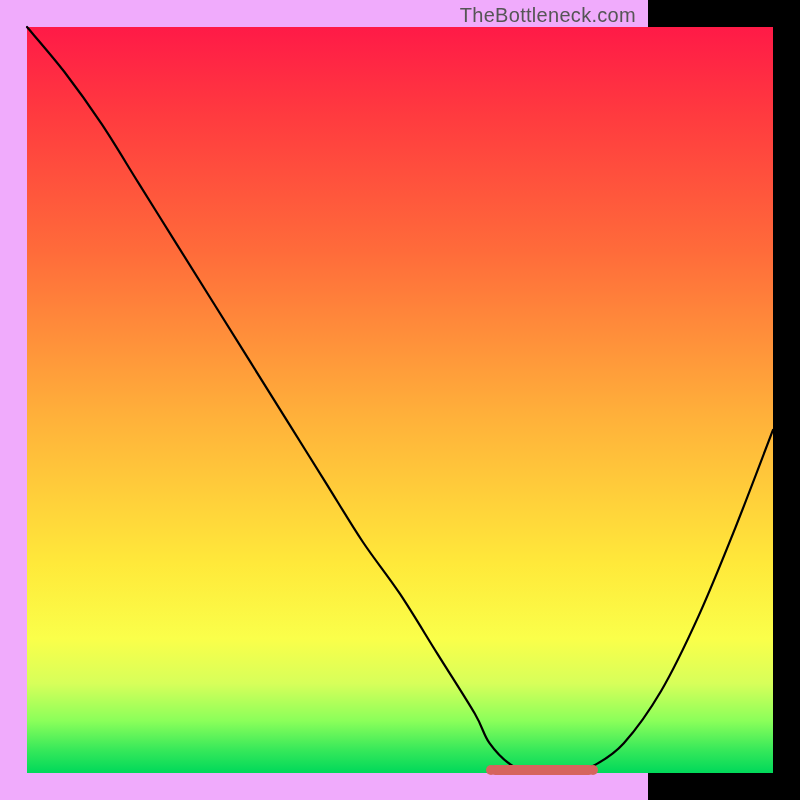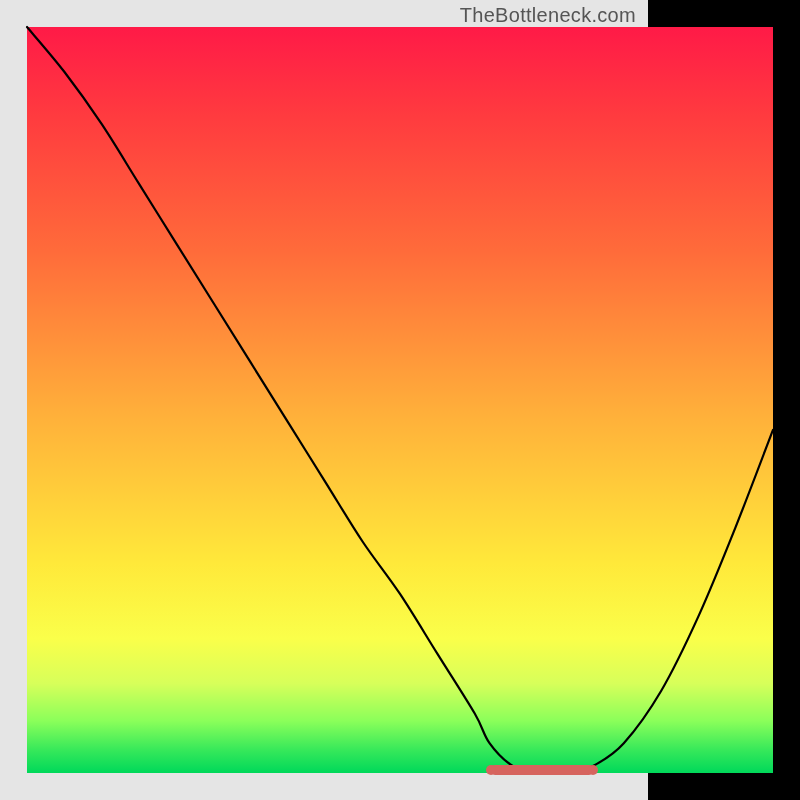--- a/index.html
+++ b/index.html
@@ -8,21 +8,21 @@
     width: 800px;
     height: 800px;
     overflow: hidden;
     background: #000;
     font-family: -apple-system, Helvetica, Arial, sans-serif;
   }
   .frame {
     position: relative;
     width: 648px;
     height: 800px;
-    background: #e5e5e5;
+    background: #f0abfc;
   }
   .watermark {
     position: absolute;
     top: 4px;
     right: 12px;
     color: #555;
     font-size: 20px;
     letter-spacing: 0.3px;
     font-weight: 400;
     z-index: 5;

